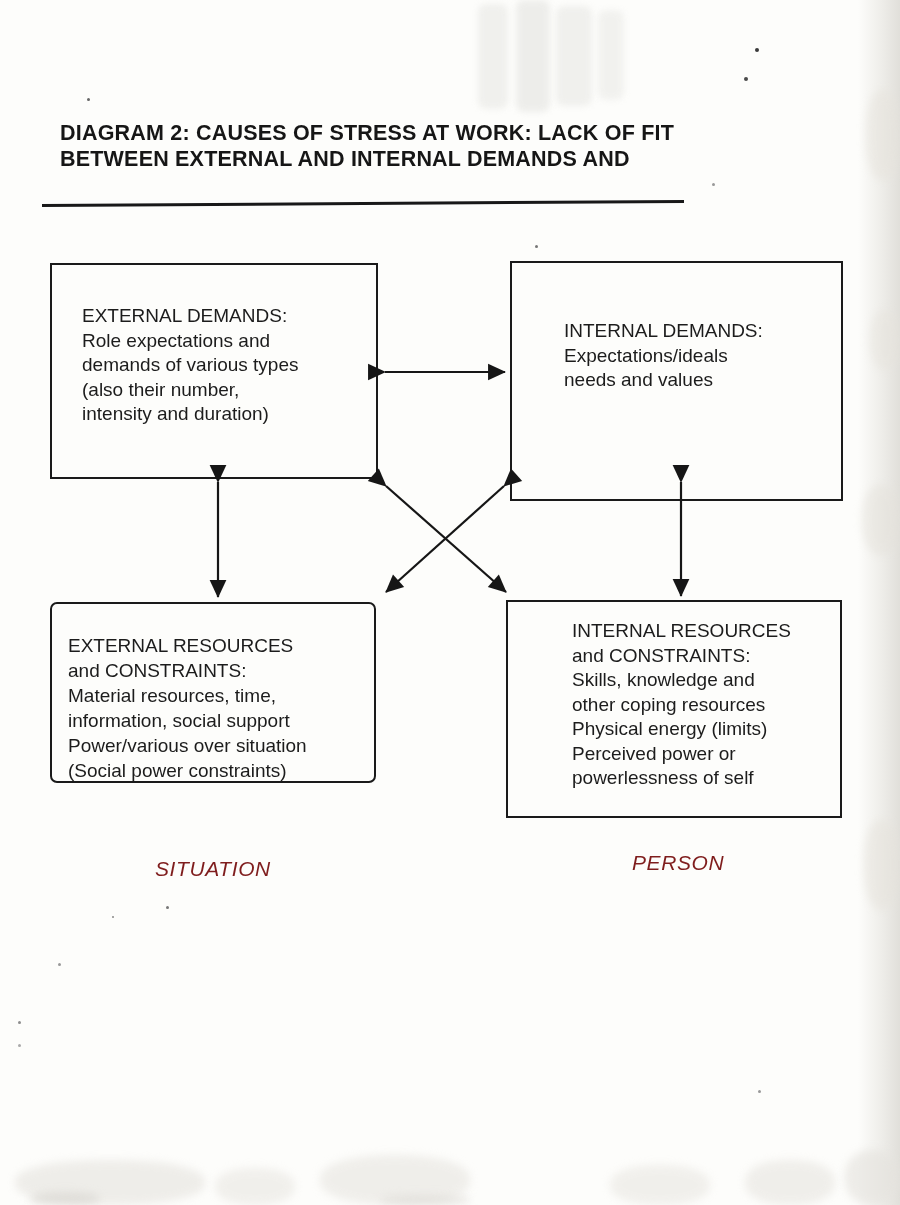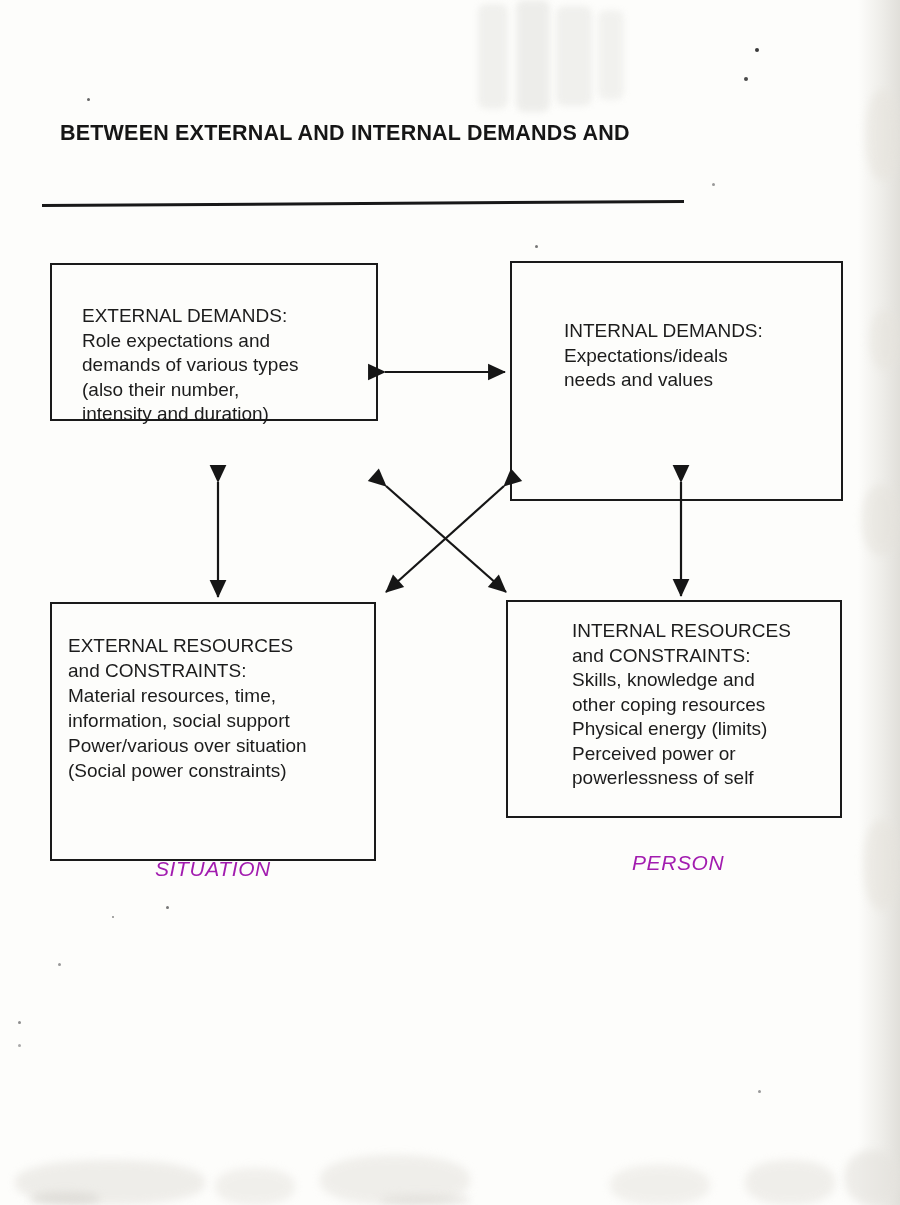--- a/index.html
+++ b/index.html
@@ -17,27 +17,27 @@
   .title-rule {
     position:absolute; left:42px; top:202px; width:642px; height:3px;
     background:#181818; transform:rotate(-0.35deg);
   }
   
   .box {
     position:absolute; border:2.5px solid #1a1a1a; box-sizing:border-box;
     font-size:19px; line-height:24.5px; color:#1c1c1c; background:transparent;
   }
   .box div { white-space:nowrap; }
-  .box-external-demands  { left:50px;  top:263px; width:328px; height:158px; padding:39px 6px 6px 30px; }
+  .box-external-demands  { left:50px;  top:263px; width:328px; height:216px; padding:39px 6px 6px 30px; }
   .box-internal-demands  { left:510px; top:261px; width:333px; height:240px; padding:56px 6px 6px 52px; }
-  .box-external-resources{ left:50px;  top:602px; width:326px; height:259px; padding:29px 17px 6px 16px; line-height:25px; }
+  .box-external-resources{ left:50px;  top:602px; width:326px; height:181px; padding:29px 17px 6px 16px; line-height:25px;border-radius:7px; }
   .box-internal-resources{ left:506px; top:600px; width:336px; height:218px; padding:17px 4px 6px 64px; }
   
   .col-label {
-    position:absolute; font-style:italic; font-size:21px; letter-spacing:0.6px; color:#a21caf;
+    position:absolute; font-style:italic; font-size:21px; letter-spacing:0.6px; color:#7f1d1d;
   }
   .label-situation { left:155px; top:857px; }
   .label-person   { left:632px; top:851px; }
   
   .arrows-svg { position:absolute; left:0; top:0; }
   .arrows-svg line { stroke:#161616; stroke-width:2.2; }
   .arrows-svg marker path { fill:#161616; }
   
   .right-strip {
     position:absolute; right:0; top:0; width:42px; height:1205px;
@@ -46,20 +46,21 @@
   .blob { position:absolute; filter:blur(4px); border-radius:45%; }
   .bleed { position:absolute; filter:blur(3px); border-radius:8px; }
   .speck { position:absolute; border-radius:50%; }
 </style>
 </head>
 <body>
 
 <div class="page">
 
   <div class="title-block">
+    <div>DIAGRAM 2: CAUSES OF STRESS AT WORK: LACK OF FIT</div>
     <div>BETWEEN EXTERNAL AND INTERNAL DEMANDS AND</div>
   </div>
   <div class="title-rule"></div>
 
   <div class="box box-external-demands">
     <div>EXTERNAL DEMANDS:</div>
     <div>Role expectations and</div>
     <div>demands of various types</div>
     <div>(also their number,</div>
     <div>intensity and duration)</div>

